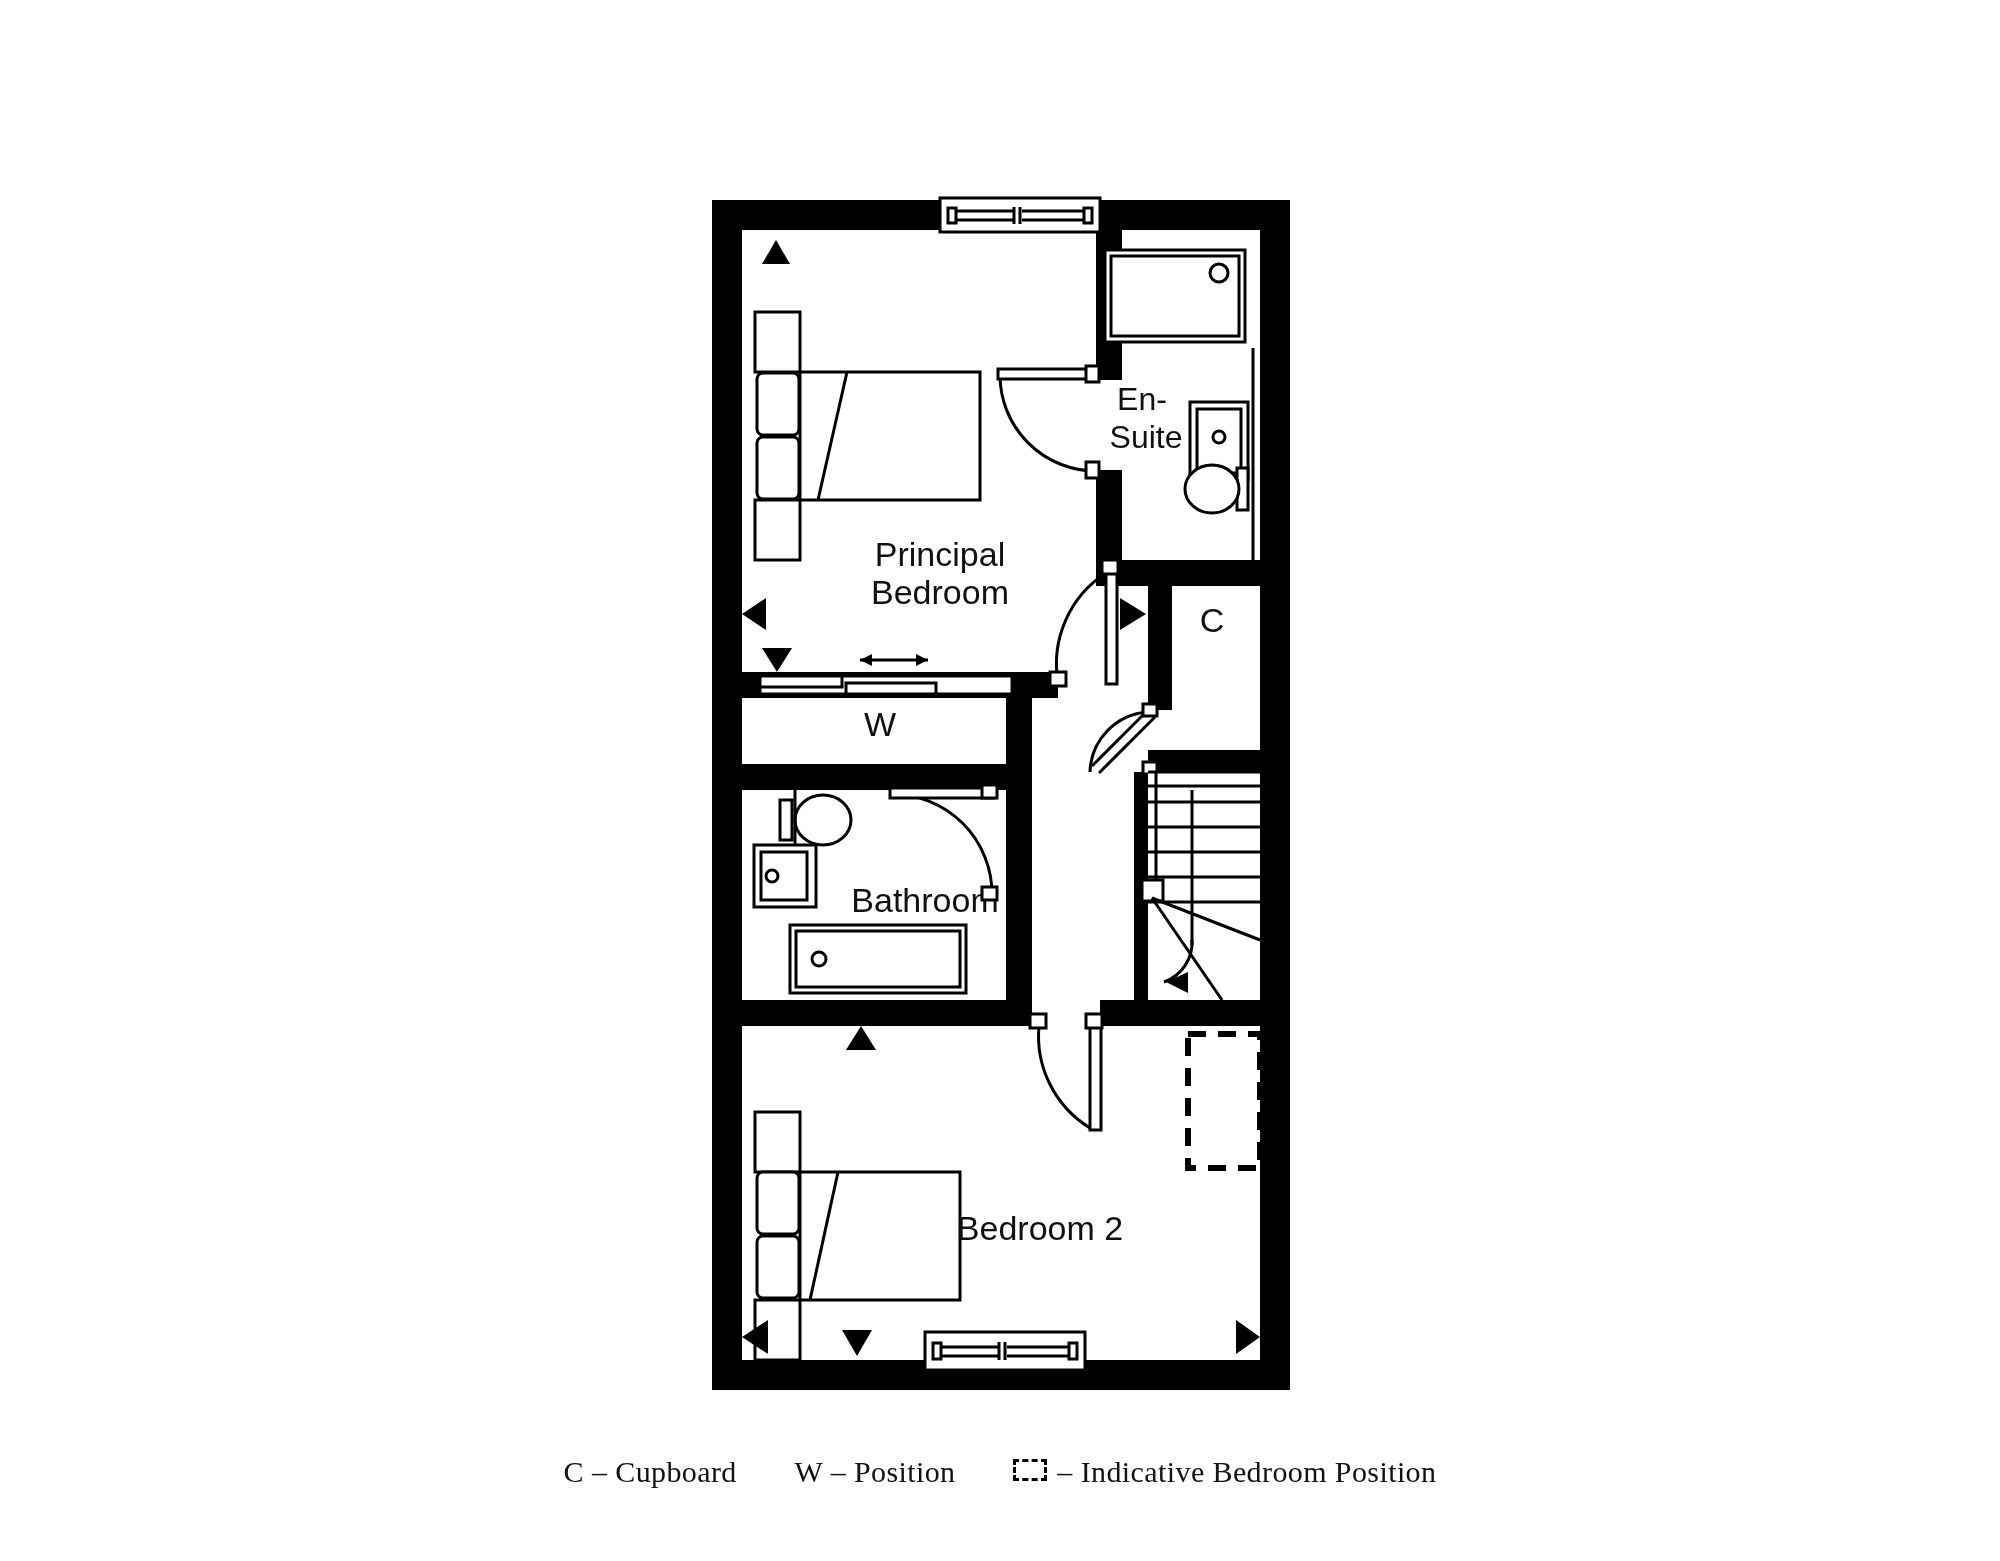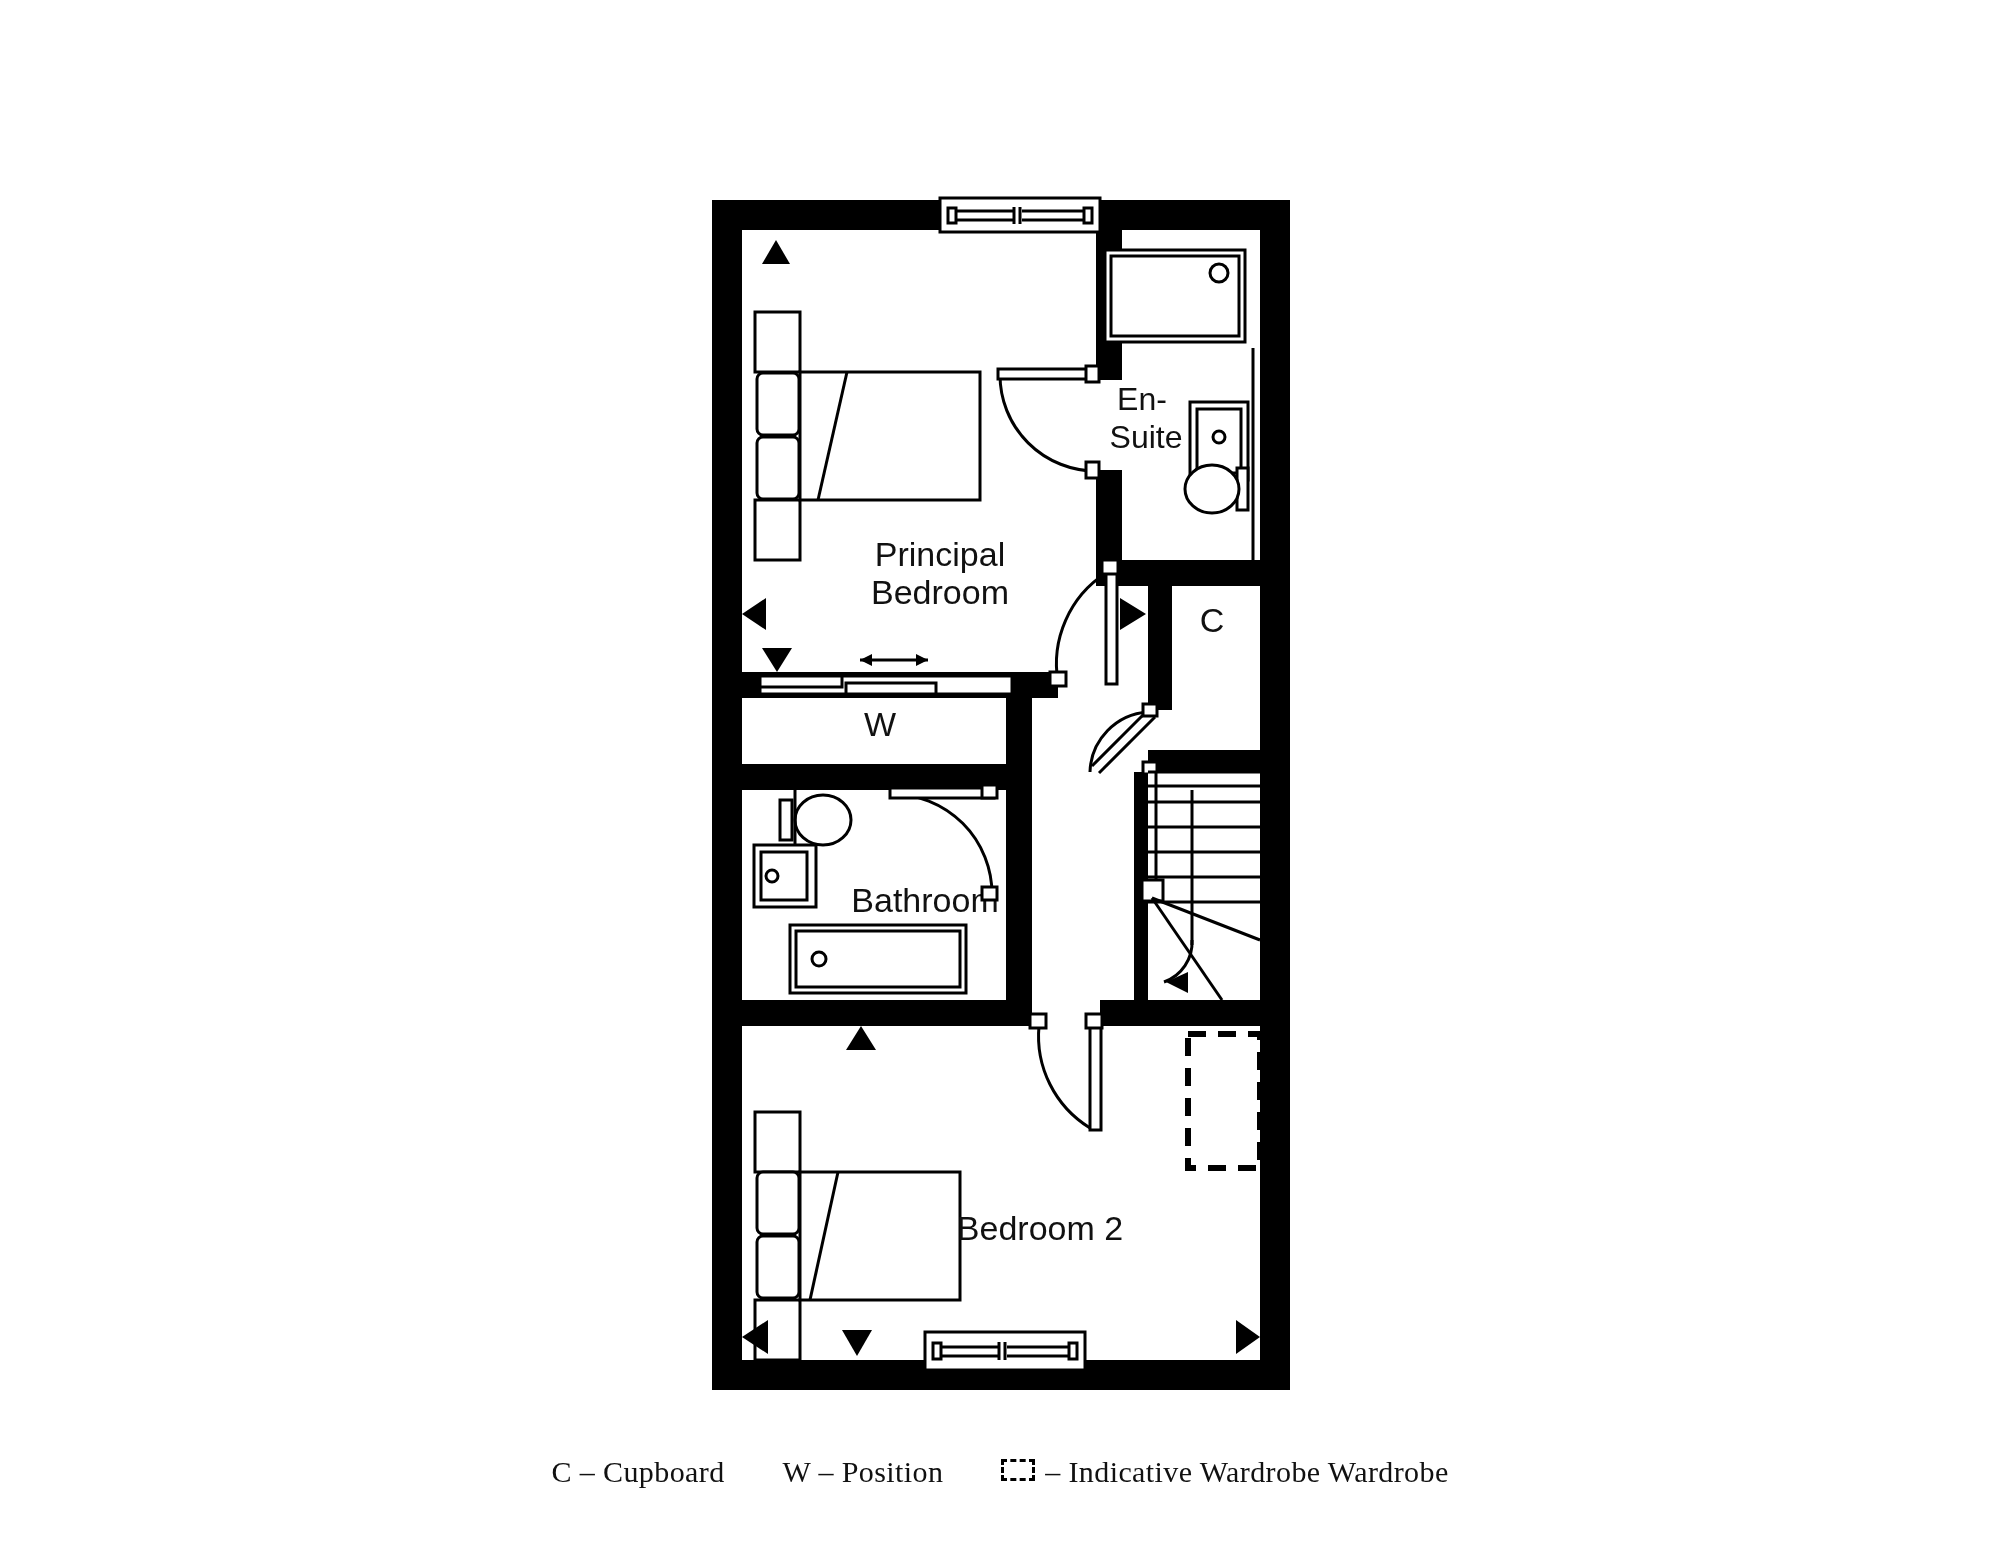--- a/index.html
+++ b/index.html
@@ -279,16 +279,16 @@
       <path d="M 1236,1320 L 1236,1354 L 1260,1337 Z" fill="#000000"></path>
     </g>
 
   </svg>
 
   <div class="legend-row">
     <span class="seg"><span>C</span><span> </span><span>–</span><span> </span><span>Cupboard</span></span>
     <span class="legend-gap"></span>
     <span class="seg"><span>W</span><span> </span><span>–</span><span> </span><span>Position</span></span>
     <span class="legend-gap"></span>
-    <span class="legend-swatch"></span><span class="seg"><span>–</span><span> </span><span>Indicative Wardrobe Wardrobe</span></span>
+    <span class="legend-swatch"></span><span class="seg"><span>–</span><span> </span><span>Indicative Bedroom Position</span></span>
   </div>
 
 </div>
 
 </body></html>

